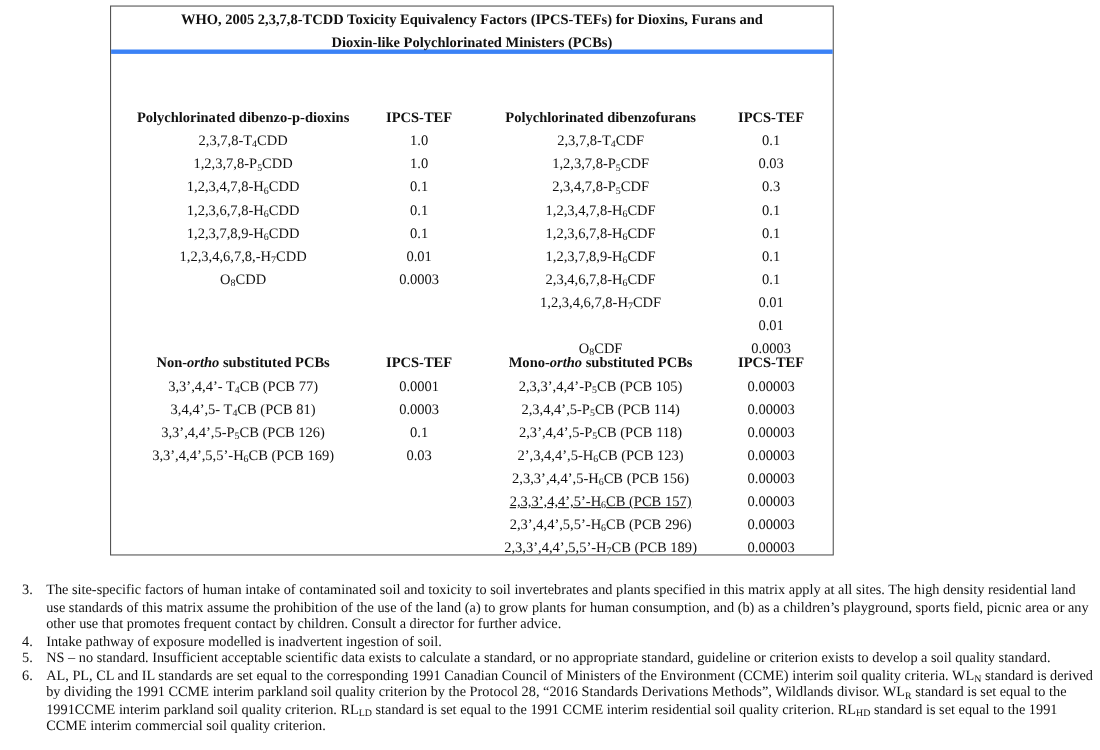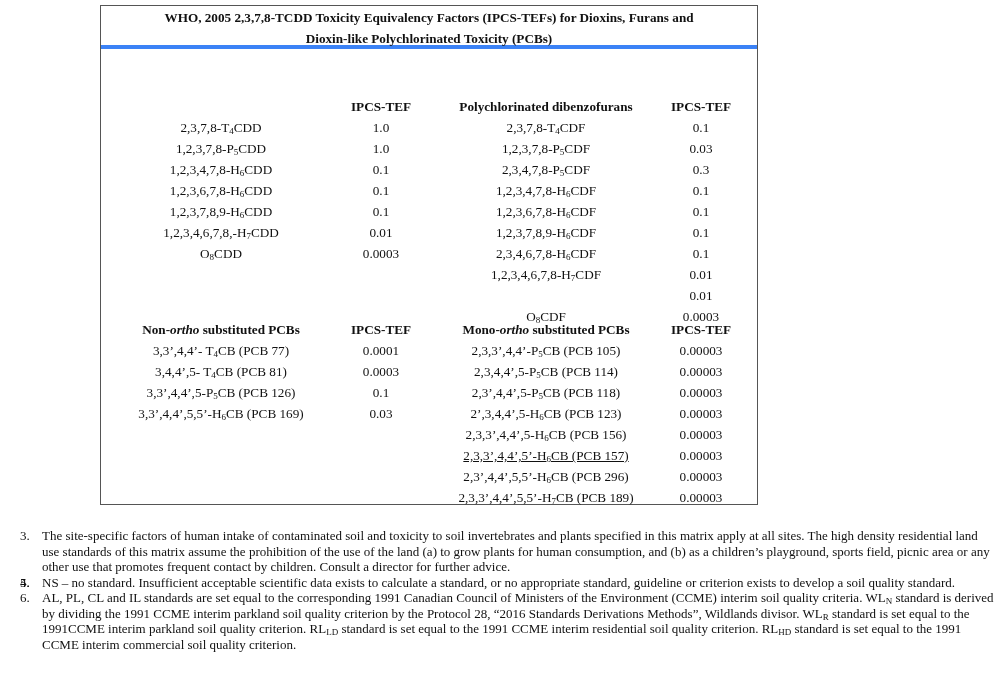--- a/index.html
+++ b/index.html
@@ -27,25 +27,26 @@
   }
   .note { position: relative; padding-left: 22px; }
   .note .num { position: absolute; left: 0; top: 0; }
 </style>
 </head>
 <body>
 
 <div class="tef-table">
   <div class="title-box">
     <div>WHO, 2005  2,3,7,8-TCDD Toxicity Equivalency Factors (IPCS-TEFs) for Dioxins, Furans and</div>
-    <div>Dioxin-like Polychlorinated Toxicity (PCBs)</div>
+    <div>Dioxin-like Polychlorinated Ministers (PCBs)</div>
   </div>
 
   <div class="section" style="left:0; top:90px; width:330px;">
     <div class="hdr" style="position:relative;">
+      <span class="cell" style="left:10px; width:220px;">Polychlorinated dibenzo-p-dioxins</span>
       <span class="cell" style="left:240px; width:80px;">IPCS-TEF</span>
     </div>
     <div id="rows-dioxins">
         <div class="row" style="position: relative;">
           <span class="cell" style="left: 10px; width: 220px;"><span>2,3,7,8-T</span><sub>4</sub><span>CDD</span></span>
           <span class="cell" style="left: 240px; width: 80px;">1.0</span>
         </div>
         <div class="row" style="position: relative;">
           <span class="cell" style="left: 10px; width: 220px;"><span>1,2,3,7,8-P</span><sub>5</sub><span>CDD</span></span>
           <span class="cell" style="left: 240px; width: 80px;">1.0</span>
@@ -188,20 +189,21 @@
   </div>
 </div>
 
 <div class="notes">
   <div class="note">
     <span class="num">3.</span>
     <span>The site-specific factors of human intake of contaminated soil and toxicity to soil invertebrates and plants specified in this matrix apply at all sites. The high density residential land use standards of this matrix assume the prohibition of the use of the land (a) to grow plants for human consumption, and (b) as a children’s playground, sports field, picnic area or any other use that promotes frequent contact by children. Consult a director for further advice.</span>
   </div>
   <div class="note">
     <span class="num">4.</span>
+    <span>Intake pathway of exposure modelled is inadvertent ingestion of soil.</span>
   </div>
   <div class="note">
     <span class="num">5.</span>
     <span>NS – no standard. Insufficient acceptable scientific data exists to calculate a standard, or no appropriate standard, guideline or criterion exists to develop a soil quality standard.</span>
   </div>
   <div class="note">
     <span class="num">6.</span>
     <span><span>AL, PL, CL and IL standards are set equal to the corresponding 1991 Canadian Council of Ministers of the Environment (CCME) interim soil quality criteria.  WL</span><sub>N</sub><span> standard is derived by dividing the 1991 CCME interim parkland soil quality criterion by the Protocol 28, “2016 Standards Derivations Methods”, Wildlands divisor.  WL</span><sub>R</sub><span> standard is set equal to the 1991CCME interim parkland soil quality criterion. RL</span><sub>LD</sub><span> standard is set equal to the 1991 CCME interim residential soil quality criterion. RL</span><sub>HD</sub><span> standard is set equal to the 1991 CCME interim commercial soil quality criterion.</span></span>
   </div>
 </div>

